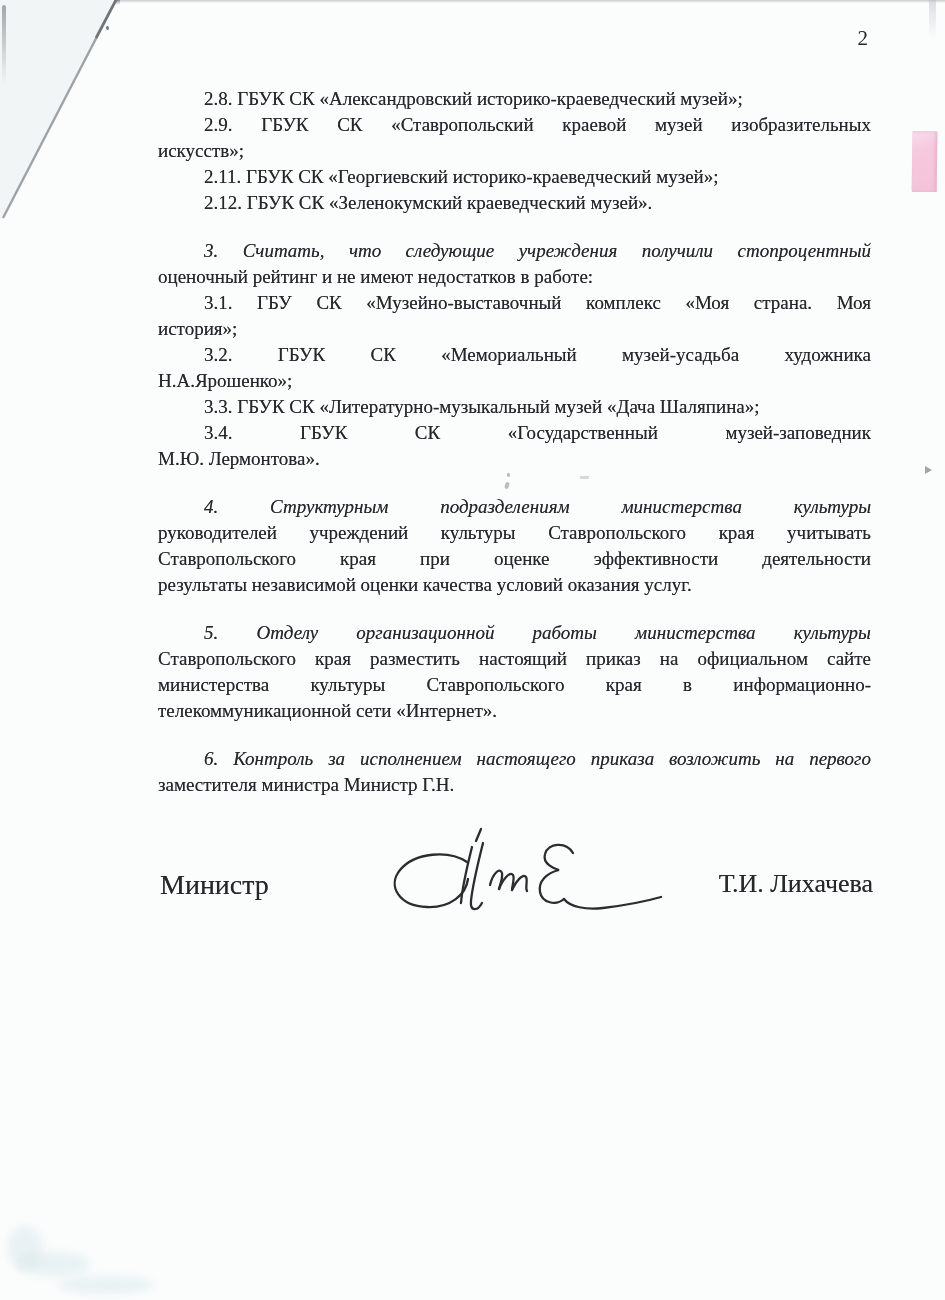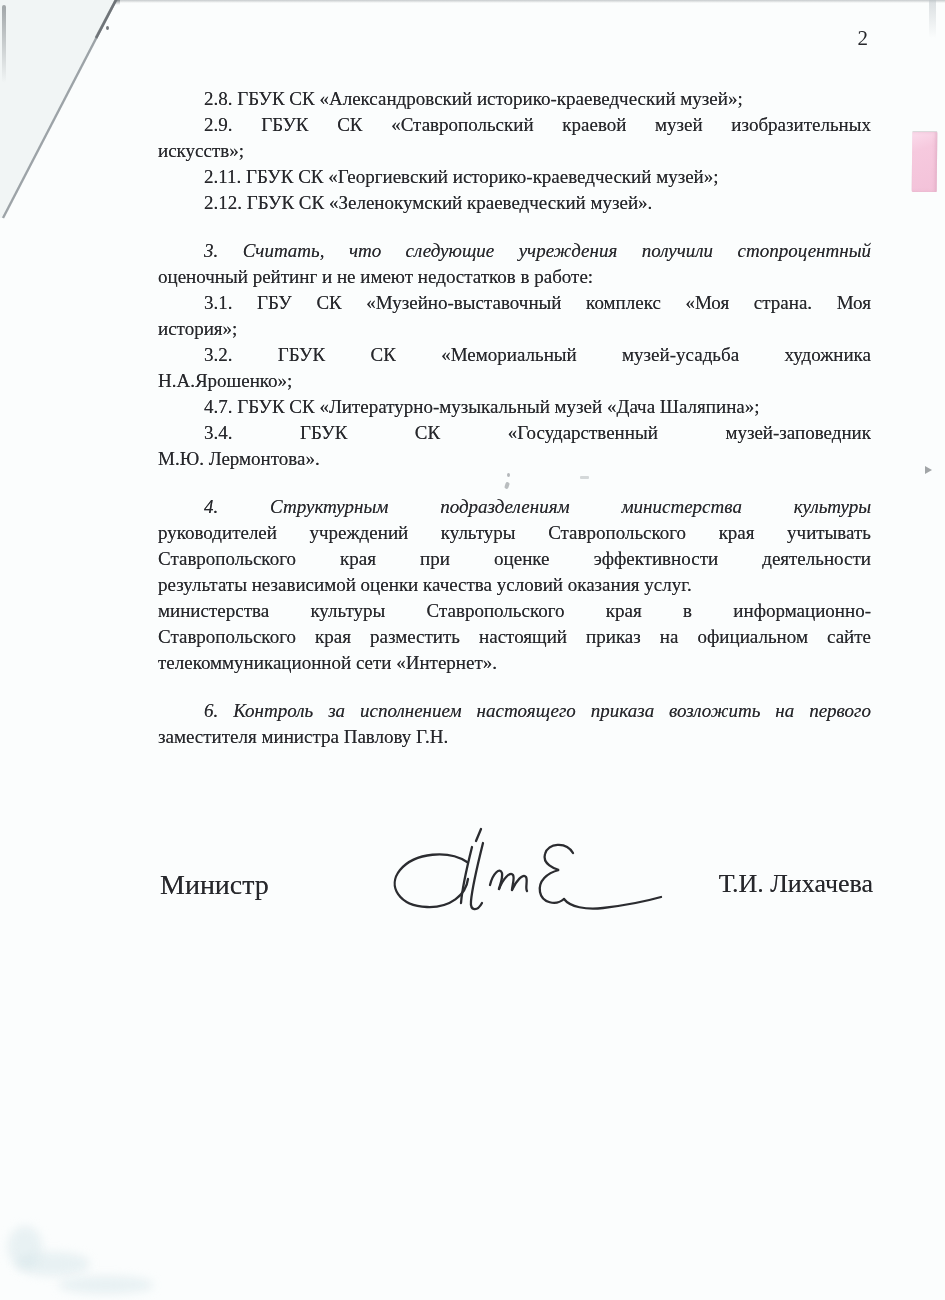--- a/index.html
+++ b/index.html
@@ -84,32 +84,33 @@
       <div class="line ind j">2.9. ГБУК СК «Ставропольский краевой музей изобразительных</div>
       <div class="line">искусств»;</div>
       <div class="line ind">2.11. ГБУК СК «Георгиевский историко-краеведческий музей»;</div>
       <div class="line ind">2.12. ГБУК СК «Зеленокумский краеведческий музей».</div>
       <div class="line ind j gap">3. Считать, что следующие учреждения получили стопроцентный</div>
       <div class="line">оценочный рейтинг и не имеют недостатков в работе:</div>
       <div class="line ind j">3.1. ГБУ СК «Музейно-выставочный комплекс «Моя страна. Моя</div>
       <div class="line">история»;</div>
       <div class="line ind j">3.2. ГБУК СК «Мемориальный музей-усадьба художника</div>
       <div class="line">Н.А.Ярошенко»;</div>
-      <div class="line ind">4.7. ГБУК СК «Литературно-музыкальный музей «Дача Шаляпина»;</div>
+      <div class="line ind">3.3. ГБУК СК «Литературно-музыкальный музей «Дача Шаляпина»;</div>
       <div class="line ind j">3.4. ГБУК СК «Государственный музей-заповедник</div>
       <div class="line">М.Ю. Лермонтова».</div>
       <div class="line ind j gap">4. Структурным подразделениям министерства культуры</div>
       <div class="line j">руководителей учреждений культуры Ставропольского края учитывать</div>
       <div class="line j">Ставропольского края при оценке эффективности деятельности</div>
       <div class="line">результаты независимой оценки качества условий оказания услуг.</div>
+      <div class="line ind j gap">5. Отделу организационной работы министерства культуры</div>
+      <div class="line j">Ставропольского края разместить настоящий приказ на официальном сайте</div>
       <div class="line j">министерства культуры Ставропольского края в информационно-</div>
-      <div class="line j">Ставропольского края разместить настоящий приказ на официальном сайте</div>
       <div class="line">телекоммуникационной сети «Интернет».</div>
       <div class="line ind j gap">6. Контроль за исполнением настоящего приказа возложить на первого</div>
-      <div class="line">заместителя министра Павлову Г.Н.</div>
+      <div class="line">заместителя министра Министр Г.Н.</div>
     </div>
 
   <div class="sig-row">
     <span class="sig-label-left">Министр</span>
     <svg class="sig-svg" width="300" height="110" viewBox="0 0 300 110">
       <g fill="none" stroke="#2b2c30" stroke-width="2.3" stroke-linecap="round">
 
         <path d="M 84,40 C 66,28 32,30 17,48 C 4,64 16,84 44,85 C 67,86 83,73 85,57"></path>
 
         <path d="M 89,25 C 84,45 79,68 78,81"></path>

